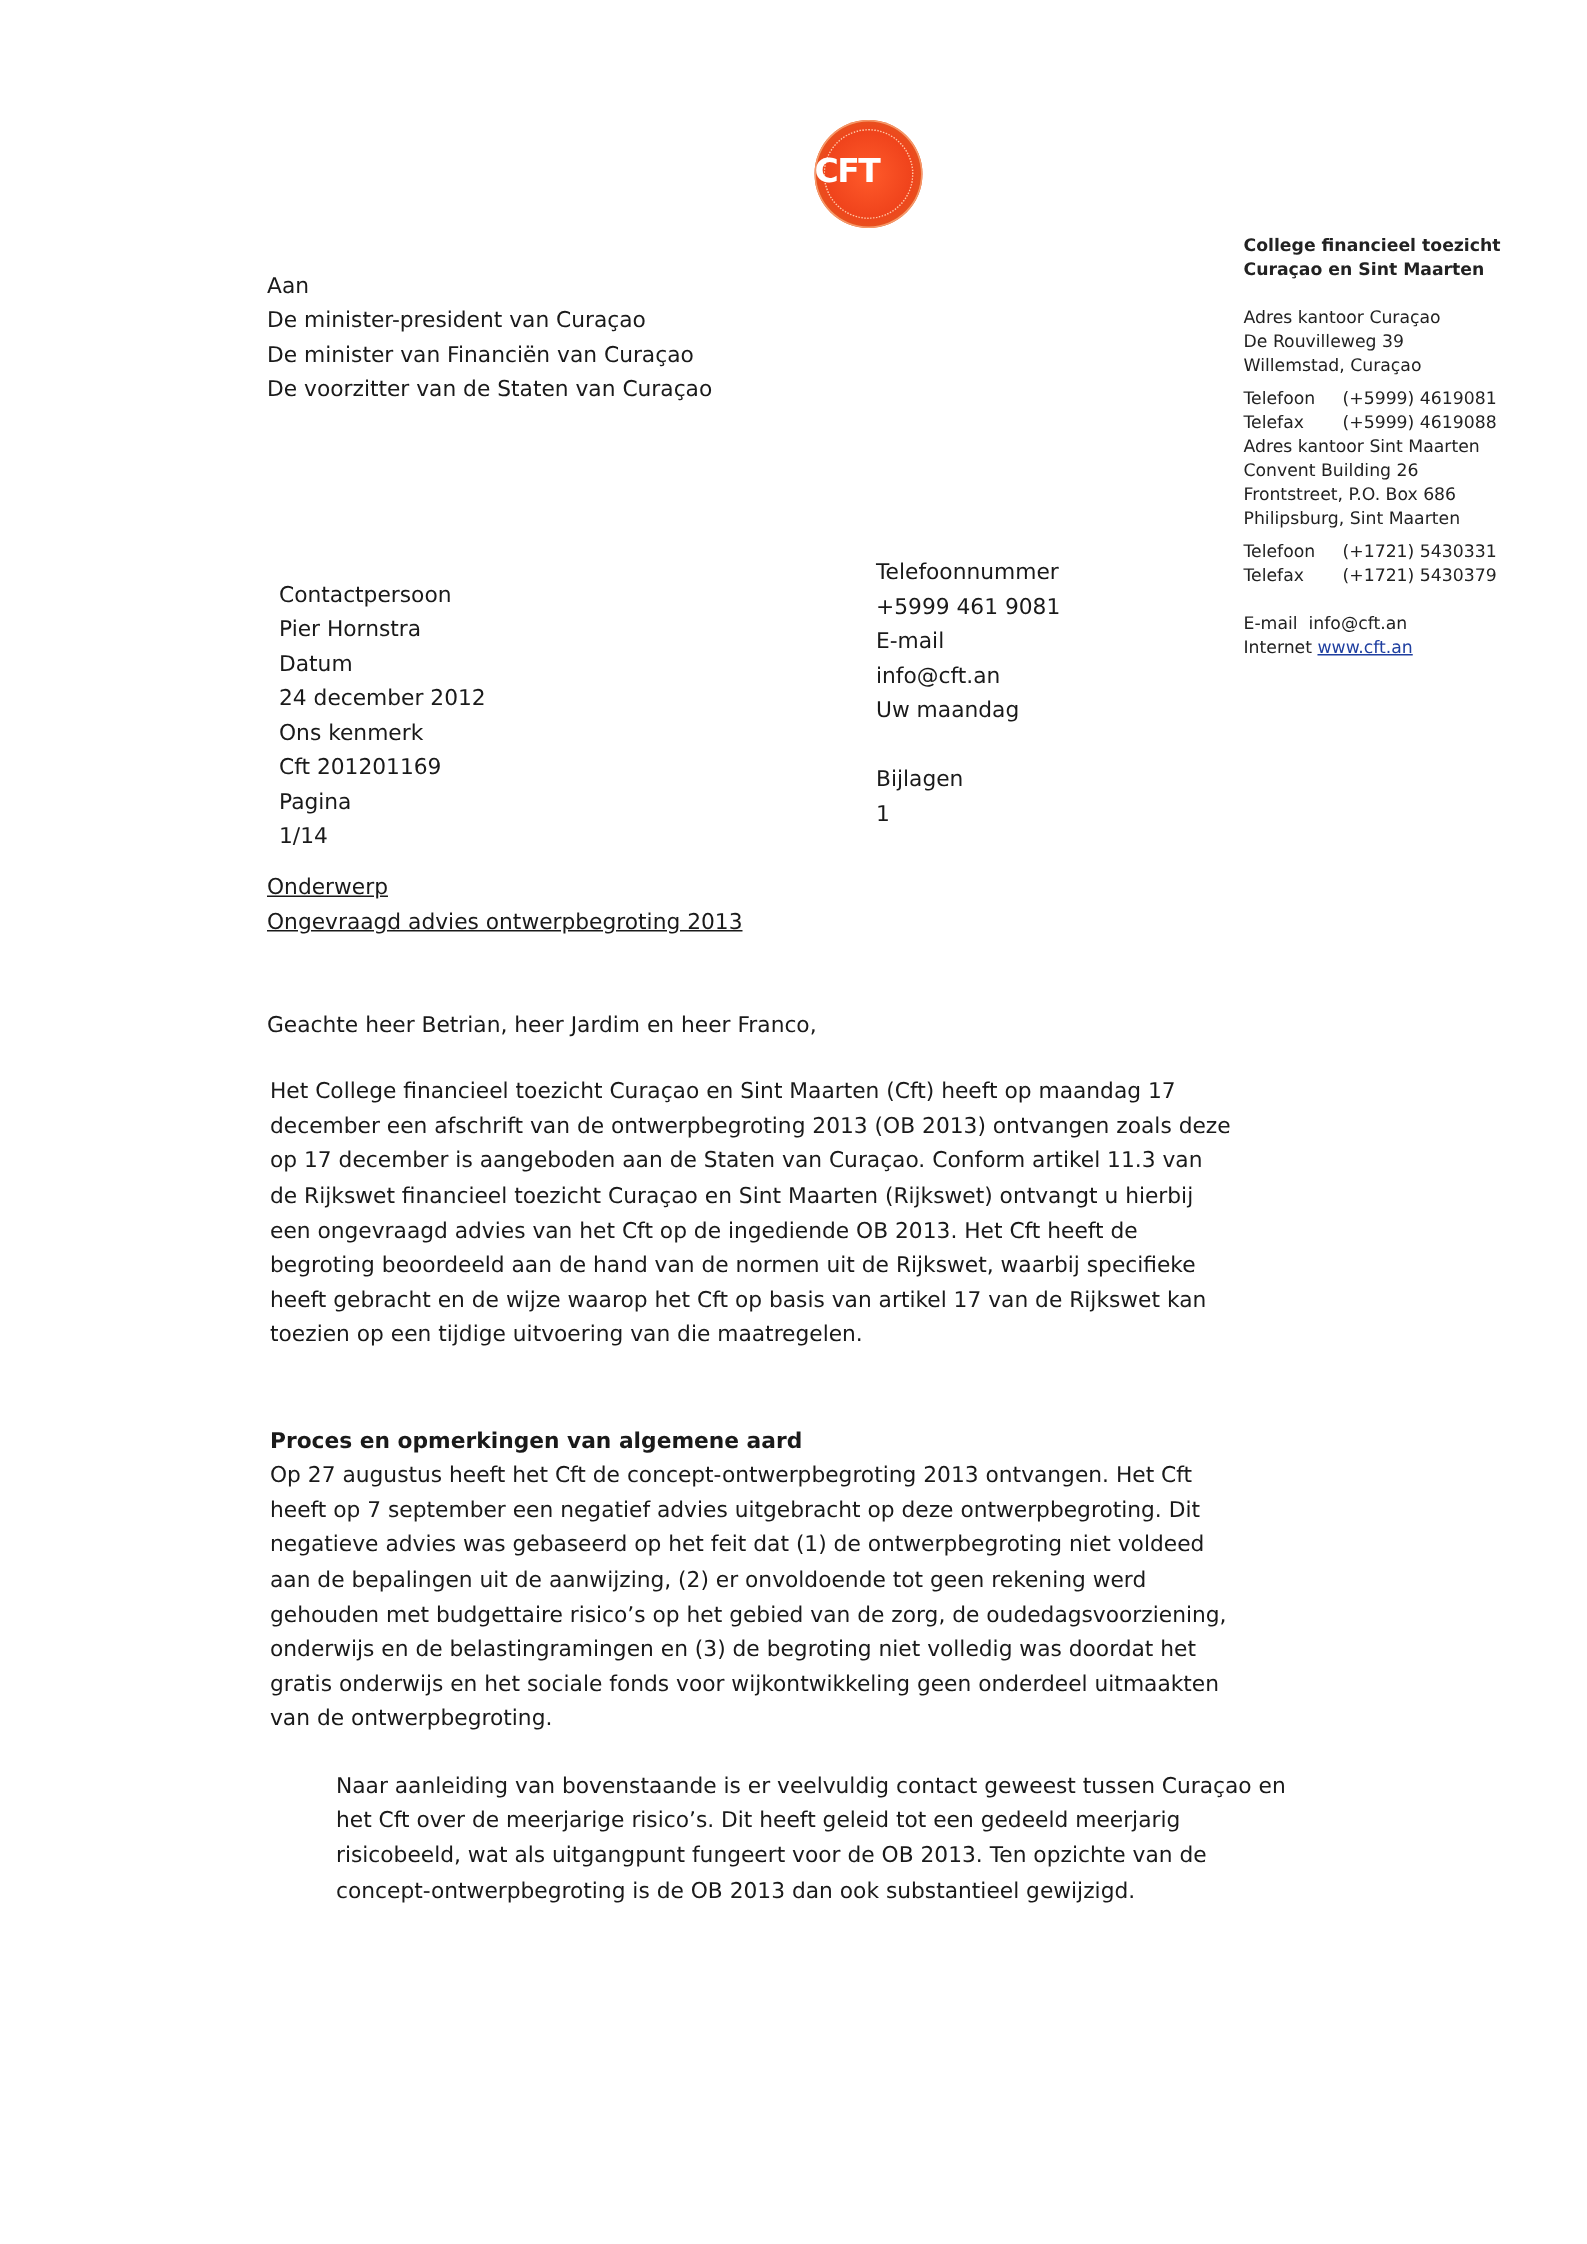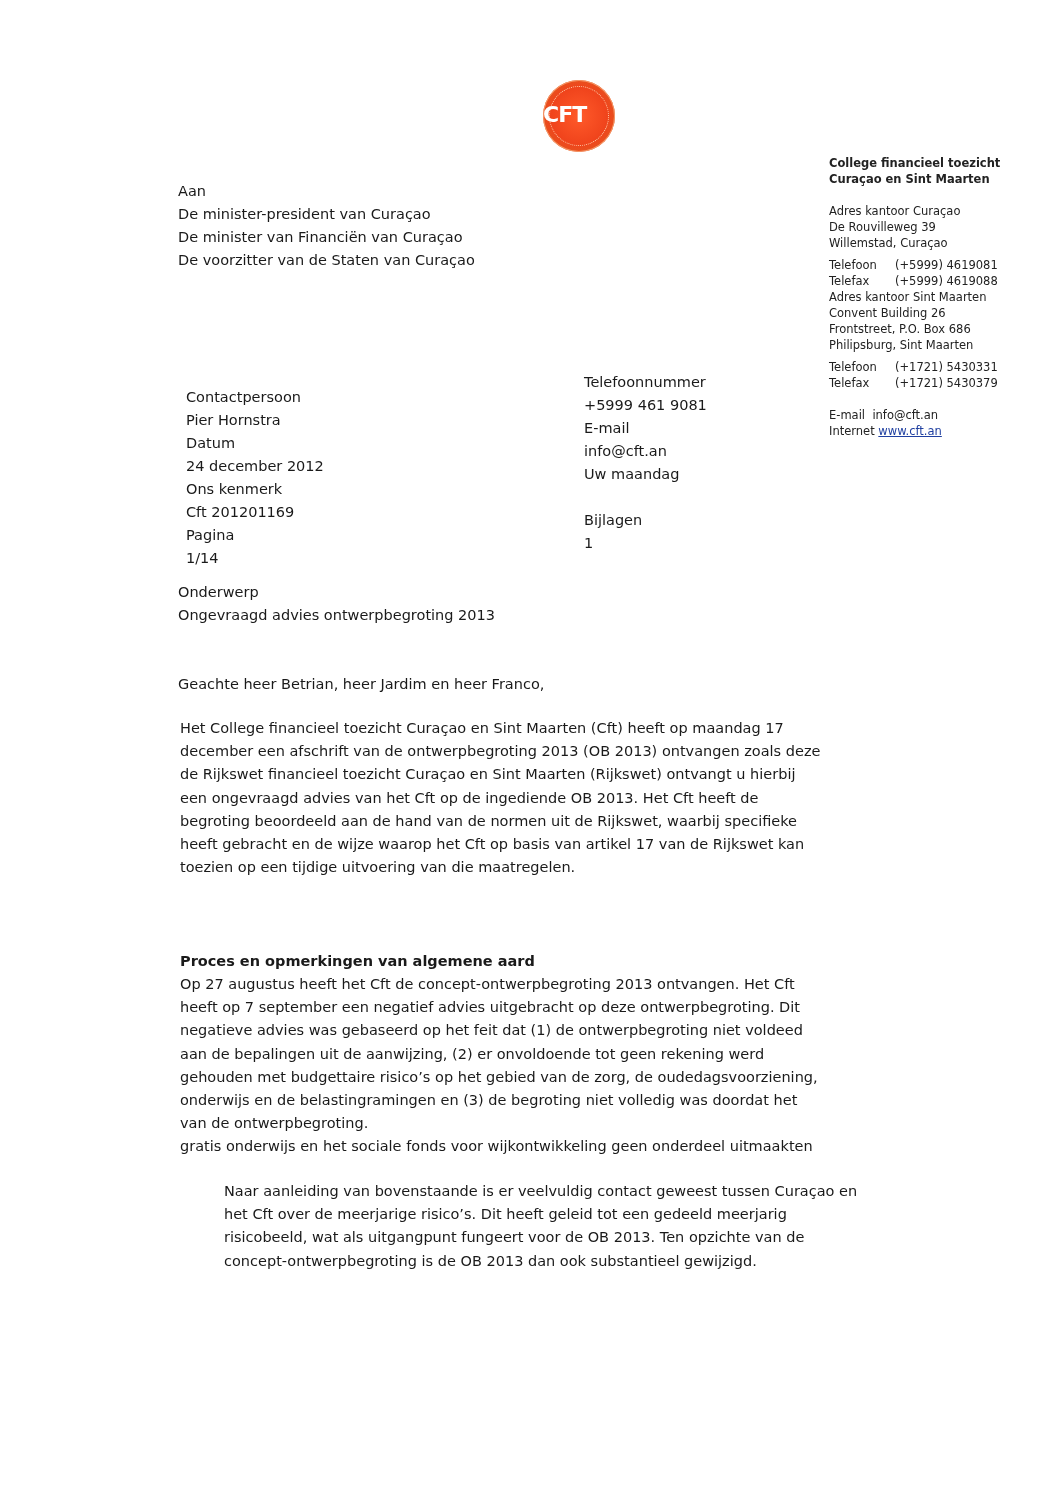--- a/index.html
+++ b/index.html
@@ -30,21 +30,21 @@
     .sidebar .head { }
     .sidebar .block { margin-top: 16px; }
     .sidebar .gap { margin-top: 6px; }
     .sidebar .row { display: flex; }
     .sidebar .row .k { width: 66px; }
     .sidebar a { color: #1f3fa0; text-decoration: underline; }
     .t { position: absolute; font-size: 14.5px; line-height: 23px; color: #1a1a1a; white-space: nowrap; }
     .addressee { left: 178px; top: 180px; }
     .meta-left { left: 186px; top: 373px; margin-top: 13px; }
     .meta-right { left: 584px; top: 371px; }
-    .subject { left: 178px; top: 581px; }
+    .subject { left: 178px; top: 581px; text-decoration: underline; }
     .salutation { left: 178px; top: 673px; }
     .body-text {
       position: absolute; left: 180px; width: 700px;
       font-size: 14.5px; line-height: 23.2px; color: #1a1a1a;
     }
     .p1 { top: 717px; }
     .h2 { top: 950px; font-weight: bold; }
     .p2 { top: 973px; }
     .p3 { top: 1180px; margin-left: 44px; }
     .line { display: block; white-space: nowrap; }
@@ -137,38 +137,39 @@
 <div class="t subject">
   <div>Onderwerp</div>
   <div>Ongevraagd advies ontwerpbegroting 2013</div>
 </div>
 
 <div class="t salutation">Geachte heer Betrian, heer Jardim en heer Franco,</div>
 
 <div class="body-text p1">
   <span class="line">Het College financieel toezicht Curaçao en Sint Maarten (Cft) heeft op maandag 17</span>
   <span class="line">december een afschrift van de ontwerpbegroting 2013 (OB 2013) ontvangen zoals deze</span>
+  <span class="line">op  17 december is aangeboden aan de Staten van Curaçao. Conform artikel 11.3 van</span>
   <span class="line">de Rijkswet financieel toezicht Curaçao en Sint Maarten (Rijkswet) ontvangt u hierbij</span>
   <span class="line">een ongevraagd advies van het Cft op de ingediende OB 2013. Het Cft heeft de</span>
   <span class="line">begroting beoordeeld aan de hand van de normen uit de Rijkswet, waarbij specifieke</span>
   <span class="line">heeft gebracht en de wijze waarop het Cft op basis van artikel 17 van de Rijkswet kan</span>
   <span class="line">toezien op een tijdige uitvoering van die maatregelen.</span>
 </div>
 
 <div class="body-text h2">Proces en opmerkingen van algemene aard</div>
 
 <div class="body-text p2">
   <span class="line">Op 27 augustus heeft het Cft de concept-ontwerpbegroting 2013 ontvangen. Het Cft</span>
   <span class="line">heeft op 7 september een negatief advies uitgebracht op deze ontwerpbegroting. Dit</span>
   <span class="line">negatieve advies was gebaseerd op het feit dat (1) de ontwerpbegroting niet voldeed</span>
   <span class="line">aan de bepalingen uit de aanwijzing, (2) er onvoldoende tot geen rekening werd</span>
   <span class="line">gehouden met budgettaire risico’s op het gebied van de zorg, de oudedagsvoorziening,</span>
   <span class="line">onderwijs en de belastingramingen en (3) de begroting niet volledig was doordat het</span>
+  <span class="line">gratis onderwijs en het sociale fonds voor wijkontwikkeling geen onderdeel uitmaakten</span>
   <span class="line">van de ontwerpbegroting.</span>
-  <span class="line">gratis onderwijs en het sociale fonds voor wijkontwikkeling geen onderdeel uitmaakten</span>
 </div>
 
 <div class="body-text p3">
   <span class="line">Naar aanleiding van bovenstaande is er veelvuldig contact geweest tussen Curaçao en</span>
   <span class="line">het Cft over de meerjarige risico’s. Dit heeft geleid tot een gedeeld meerjarig</span>
   <span class="line">risicobeeld, wat als uitgangpunt fungeert voor de OB 2013. Ten opzichte van de</span>
   <span class="line">concept-ontwerpbegroting is de OB 2013 dan ook substantieel gewijzigd.</span>
 </div>
 
 </body></html>

